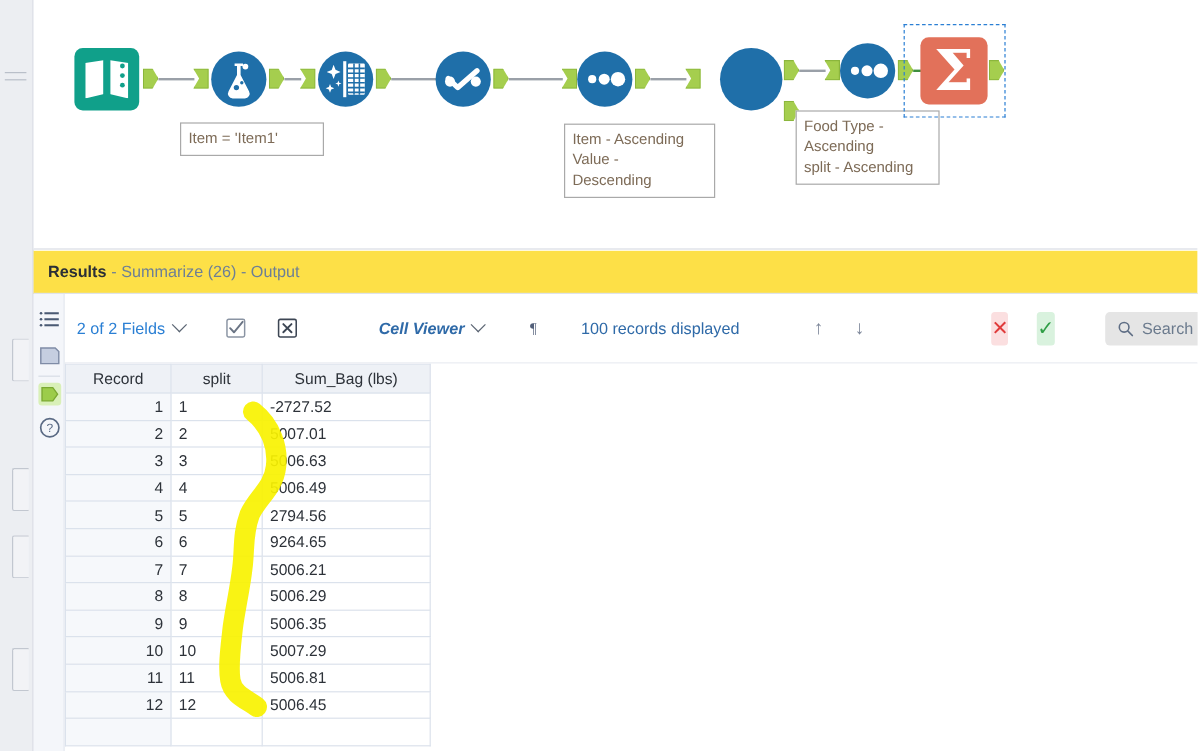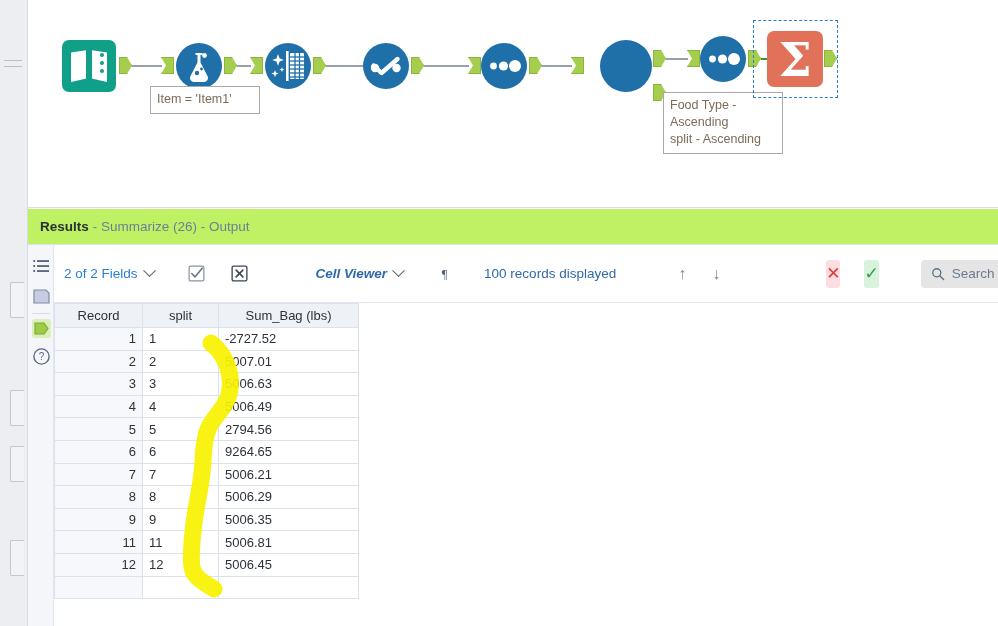--- a/index.html
+++ b/index.html
@@ -82,21 +82,21 @@
     font-family: "DejaVu Serif", serif; font-size: 47px;
     font-weight: 700; line-height: 1;
   }
   .selbox {
     position: absolute; border: 1.5px dashed #2a7fd4;
   }
 
   
   .results-header {
     position: absolute; left: 28px; top: 209px; width: 970px; height: 36px;
-    background: #bef264; border-bottom: 1px solid #dfe3ea;
+    background: #fde047; border-bottom: 1px solid #dfe3ea;
     display: flex; align-items: center; padding-left: 12px;
     font-size: 13.5px;
   }
   .results-header b { color: #2b2f36; font-weight: 700; }
   .results-header span { color: #6d7f96; margin-left: 4px; }
 
   
   .rail {
     position: absolute; left: 28px; top: 245px; width: 26px; height: 381px;
     background: #f4f6fa; border-right: 1px solid #e2e6ed;
@@ -198,21 +198,21 @@
           <path d="M19.5 10h7v2h-2v7.5l7 13.5a4 4 0 0 1-3.5 6h-10a4 4 0 0 1-3.5-6l7-13.5V12h-2z" fill="#ffffff"></path>
           <circle cx="28.5" cy="12.5" r="2.4" fill="#ffffff"></circle>
           <circle cx="21" cy="30" r="2.2" fill="#1f6fa9"></circle>
           <circle cx="25.5" cy="26" r="1.4" fill="#1f6fa9"></circle>
         </svg>
       </div>
     </div>
     <div class="anchor-out" style="left:196px; top:57px;"></div>
     <div class="wire" style="left:209px; top:65px; width:14px;"></div>
     <div class="anchor-in" style="left:222px; top:57px;"></div>
-    <div class="annot" style="left:122px; top:86px; width:110px;">Item = 'Item1'</div>
+    <div class="annot" style="left:122px; top:102px; width:120px;">Item = 'Item1'</div>
 
     <div class="tool" style="left:237px; top:43px;">
       <div class="circ-blue">
         <svg viewBox="0 0 46 46" width="46" height="46" aria-hidden="true">
           <g fill="#ffffff">
             <path d="M13 11l1.6 4.2L18.8 17l-4.2 1.6L13 22.8l-1.6-4.2L7.2 17l4.2-1.6z"></path>
             <path d="M10 27l1 2.6 2.6 1-2.6 1-1 2.6-1-2.6-2.6-1 2.6-1z"></path>
             <path d="M17 24l.7 1.9 1.9.7-1.9.7-.7 1.9-.7-1.9-1.9-.7 1.9-.7z"></path>
             <rect x="21" y="8" width="2.6" height="30"></rect>
             <rect x="25" y="10" width="14" height="26" rx="1"></rect>
@@ -252,20 +252,23 @@
         <svg viewBox="0 0 46 46" width="46" height="46" aria-hidden="true">
           <circle cx="12.5" cy="23" r="3.4" fill="#ffffff"></circle>
           <circle cx="22.5" cy="23" r="4.6" fill="#ffffff"></circle>
           <circle cx="34" cy="23" r="6" fill="#ffffff"></circle>
         </svg>
       </div>
     </div>
     <div class="anchor-out" style="left:501px; top:57px;"></div>
     <div class="wire" style="left:514px; top:65px; width:30px;"></div>
     <div class="anchor-in" style="left:543px; top:57px;"></div>
+    <div class="annot" style="left:442px; top:103px; width:126px;">Item - Ascending
+Value -
+Descending</div>
 
     <div class="tool" style="left:572px; top:40px;">
       <div class="circ-blue" style="width:52px;height:52px;"></div>
     </div>
     <div class="anchor-out" style="left:625px; top:50px;"></div>
     <div class="anchor-out" style="left:625px; top:84px;"></div>
     <div class="wire" style="left:638px; top:58px; width:22px;"></div>
     <div class="anchor-in" style="left:659px; top:50px;"></div>
 
     <div class="tool" style="left:672px; top:36px;">
@@ -435,20 +438,25 @@
             <td class="num">8</td>
             <td>8</td>
             <td>5006.29</td>
           </tr>
           <tr>
             <td class="num">9</td>
             <td>9</td>
             <td>5006.35</td>
           </tr>
           <tr>
+            <td class="num">10</td>
+            <td>10</td>
+            <td>5007.29</td>
+          </tr>
+          <tr>
             <td class="num">11</td>
             <td>11</td>
             <td>5006.81</td>
           </tr>
           <tr>
             <td class="num">12</td>
             <td>12</td>
             <td>5006.45</td>
           </tr>
           <tr>

